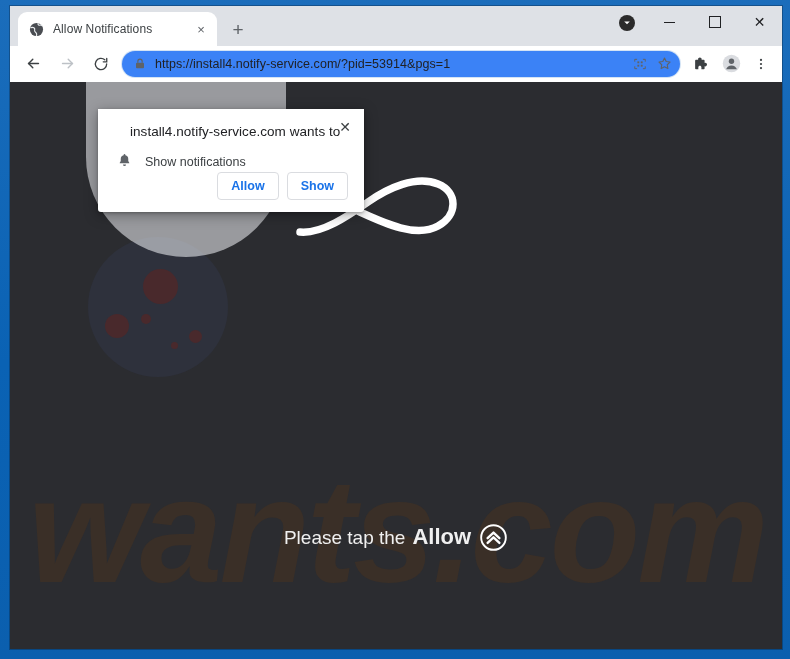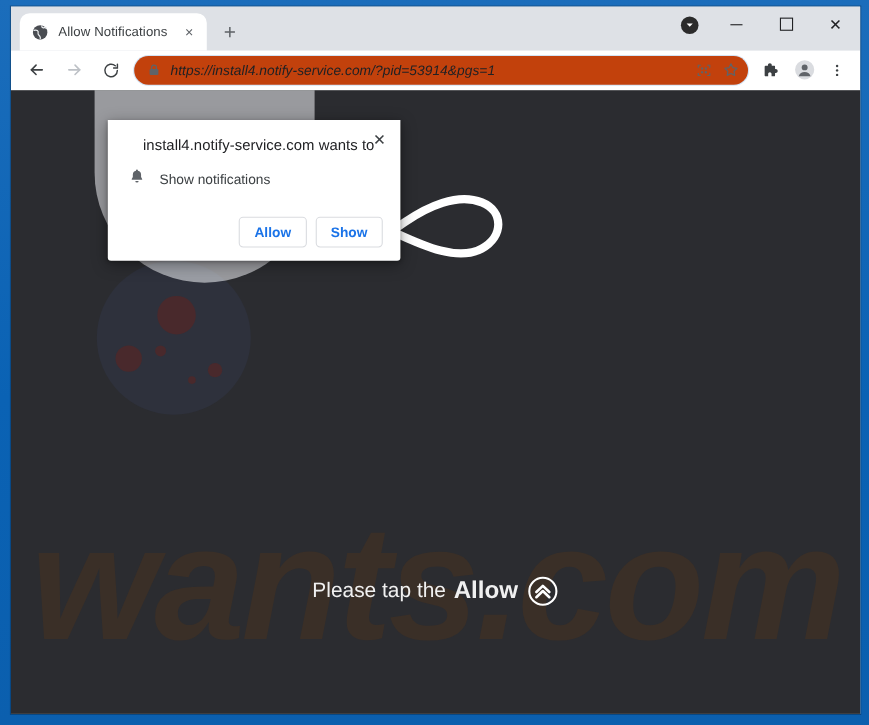--- a/index.html
+++ b/index.html
@@ -40,21 +40,21 @@
   .tabstrip {
     position: relative;
     height: 40px;
     background: #dee1e6;
     display: flex;
     align-items: flex-end;
   }
   .tab {
     position: relative;
     margin-left: 8px;
-    width: 170px;
+    width: 199px;
     height: 34px;
     background: #ffffff;
     border-radius: 9px 9px 0 0;
     display: flex;
     align-items: center;
     padding: 0 8px 0 10px;
     gap: 9px;
   }
   .tab-favicon {
     width: 16px; height: 16px;
@@ -145,28 +145,27 @@
     border-radius: 50%;
     cursor: pointer;
     color: #5f6368;
   }
   .navbtn.disabled { color: #bdc1c6; cursor: default; }
 
   .omnibox {
     flex: 1 1 auto;
     height: 26px;
     margin: 0 5px 0 4px;
-    background: #c2410c;
+    background: #3b82f6;
     border-radius: 14px;
     display: flex;
     align-items: center;
     padding: 0 4px 0 9px;
     box-shadow: 0 0 0 1px #d3e3f5;
     cursor: text;
-    font-style: italic;
   }
   .lock {
     width: 18px; height: 18px;
     flex: 0 0 18px;
     display: flex; align-items: center; justify-content: center;
     margin-right: 6px;
   }
   .url {
     flex: 1 1 auto;
     font-size: 12.5px;
@@ -302,21 +301,20 @@
   .perm-title {
     font-size: 13.5px;
     color: #202124;
     margin: 0 0 13px 16px;
     letter-spacing: .05px;
   }
   .perm-row {
     display: flex;
     align-items: center;
     gap: 13px;
-    margin-bottom: 24px;
     padding-left: 3px;
   }
   .perm-row-label {
     font-size: 12.5px;
     color: #3c4043;
   }
   .perm-actions {
     display: flex;
     justify-content: flex-end;
     gap: 8px;

